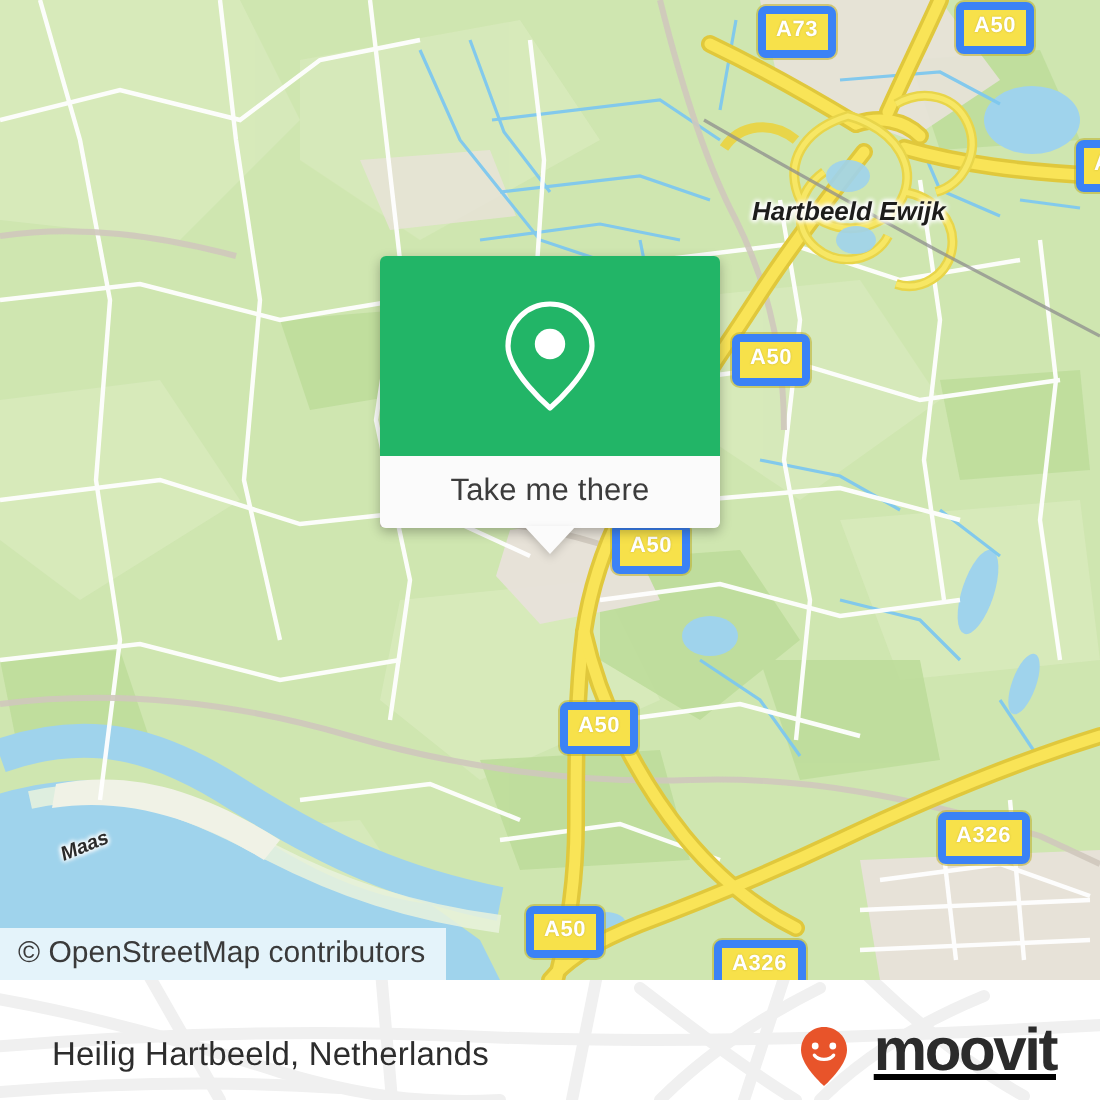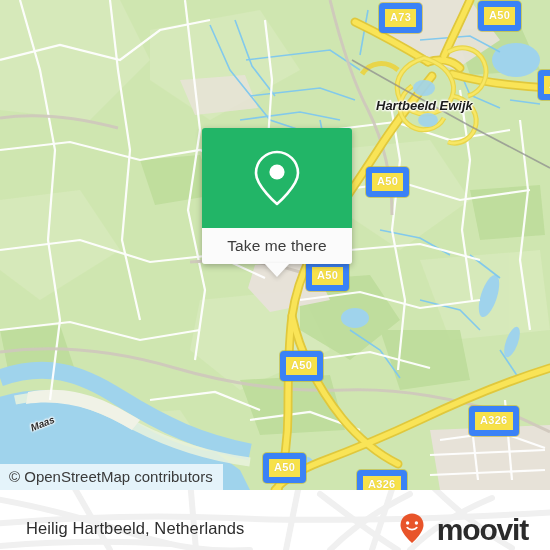--- a/index.html
+++ b/index.html
@@ -16,21 +16,21 @@
     position:absolute;left:0;top:0;width:550px;height:490px;
     background:#cfe6b0;
     overflow:hidden;
   }
   .map-svg{position:absolute;left:0;top:0;}
 
   
   .shield{
     position:absolute;
     background:#f7e14a;
-    border:6px solid #3b82f6;
+    border:4px solid #3b82f6;
     border-radius:4px;
     color:#ffffff;
     font-size:11px;
     font-weight:bold;
     letter-spacing:.3px;
     line-height:15px;
     padding:1px 5px 2px 5px;
     text-align:center;
     box-shadow:0 0 0 1px rgba(190,175,40,.55);
     white-space:nowrap;
@@ -55,26 +55,25 @@
     color:#2b2b2b;
     font-size:10px;
     white-space:nowrap;
     text-shadow:-1px 0 2px #fff,1px 0 2px #fff,0 -1px 2px #fff,0 1px 2px #fff;
   }
 
   
   .callout{
     position:absolute;
     left:190px;top:128px;
-    width:150px;
+    width:170px;
     border-radius:3px;
     box-shadow:0 2px 6px rgba(0,0,0,.28);
     overflow:visible;
     z-index:40;
-    margin-left:12px;
   }
   .callout-top{
     background:#22b567;
     height:100px;
     border-radius:3px 3px 0 0;
     display:flex;align-items:center;justify-content:center;
   }
   .pin-svg{display:block;}
   .callout-bottom{
     background:#fbfbfb;
@@ -126,21 +125,21 @@
     transform:translateY(-50%);
     font-size:16.5px;
     color:#2d2d2d;
     white-space:nowrap;
     letter-spacing:.1px;
   }
   .footer-logo{
     position:absolute;
     right:22px;top:50%;
     transform:translateY(-50%);
-    display:flex;align-items:flex-end;gap:8px;
+    display:flex;align-items:flex-start;gap:8px;text-decoration:underline;
   }
   .logo-word{
     font-size:30px;
     font-weight:bold;
     color:#2b2b2b;
     letter-spacing:-1.2px;
     line-height:30px;
   }
 </style>
 </head>

